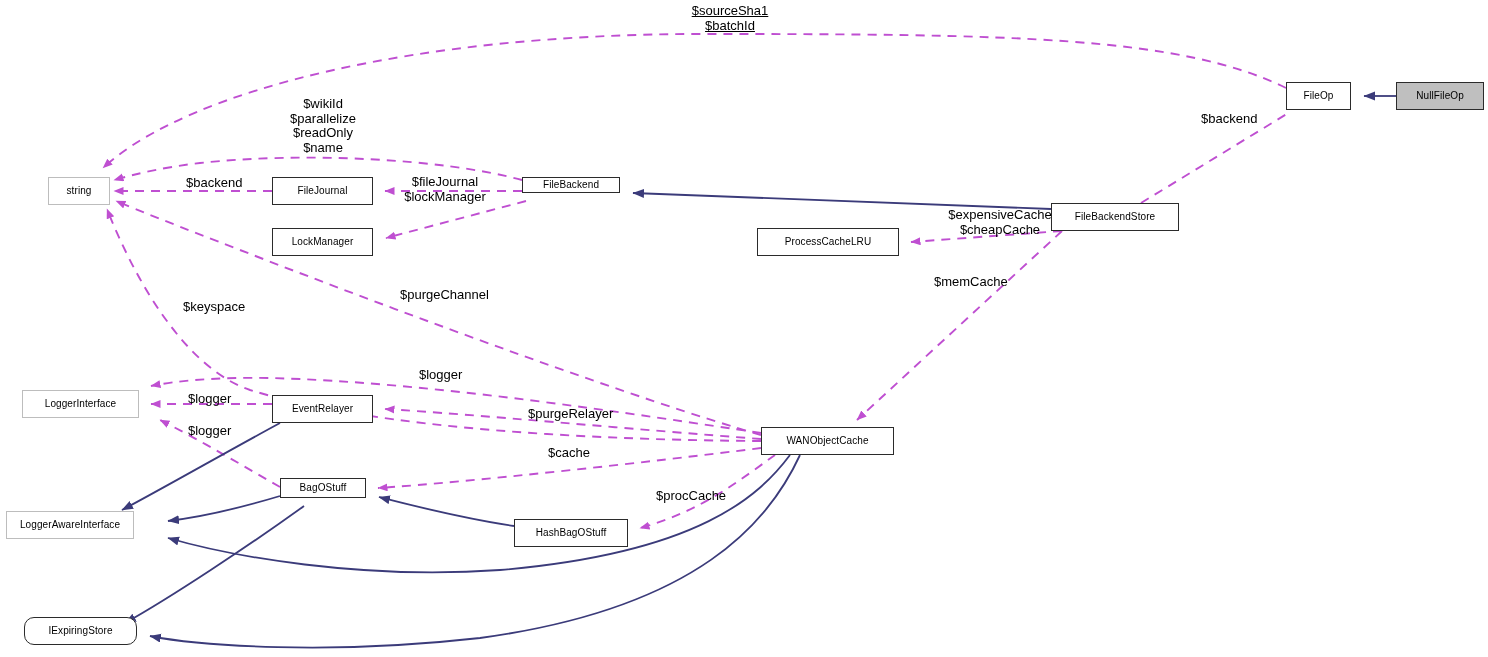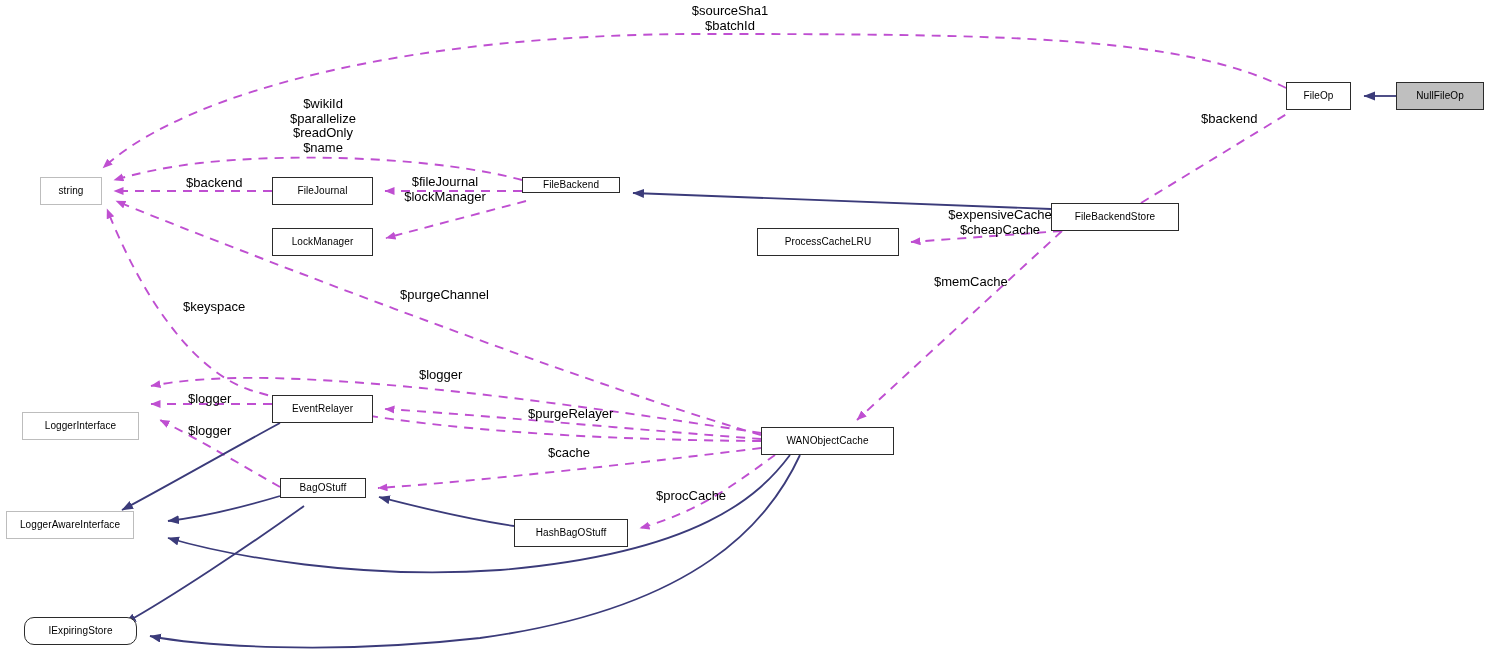--- a/index.html
+++ b/index.html
@@ -121,51 +121,51 @@
       <path d="M304,506 C250,545 170,598 125,623" marker-end="url(#arrow-inherit)"></path>
 
       <path d="M514,526 C460,518 410,505 379,497" marker-end="url(#arrow-inherit)"></path>
 
       <path d="M790,455 C760,495 700,553 500,570 C360,580 230,556 168,538" marker-end="url(#arrow-inherit)"></path>
 
       <path d="M800,455 C770,520 700,608 480,638 C330,655 200,646 150,636" marker-end="url(#arrow-inherit)"></path>
     </g>
   </svg>
 
-  <div class="node faint" style="left:40px;  top:177px; width:62px;  height:28px;">string</div>
+  <div class="node faint" style="left:48px;  top:177px; width:62px;  height:28px;">string</div>
 
   <div class="node solid" style="left:272px; top:177px; width:101px; height:28px;">FileJournal</div>
 
   <div class="node solid" style="left:272px; top:228px; width:101px; height:28px;">LockManager</div>
 
   <div class="node solid" style="left:522px; top:177px; width:98px;  height:16px;">FileBackend</div>
 
   <div class="node solid" style="left:757px; top:228px; width:142px; height:28px;">ProcessCacheLRU</div>
 
   <div class="node solid" style="left:1051px;top:203px; width:128px; height:28px;">FileBackendStore</div>
 
   <div class="node solid" style="left:1286px;top:82px;  width:65px;  height:28px;">FileOp</div>
 
   <div class="node filled" style="left:1396px;top:82px; width:88px;  height:28px;">NullFileOp</div>
 
-  <div class="node faint" style="left:22px;  top:412px; width:117px; height:28px;">LoggerInterface</div>
+  <div class="node faint" style="left:22px;  top:390px; width:117px; height:28px;">LoggerInterface</div>
 
   <div class="node solid" style="left:272px; top:395px; width:101px; height:28px;">EventRelayer</div>
 
   <div class="node solid" style="left:761px; top:427px; width:133px; height:28px;">WANObjectCache</div>
 
   <div class="node faint" style="left:6px;   top:511px; width:128px; height:28px;">LoggerAwareInterface</div>
 
   <div class="node solid" style="left:280px; top:478px; width:86px;  height:20px;">BagOStuff</div>
 
   <div class="node solid" style="left:514px; top:519px; width:114px; height:28px;">HashBagOStuff</div>
 
   <div class="node solid" style="left:24px;  top:617px; width:113px; height:28px;border-radius:10px;">IExpiringStore</div>
 
-  <div class="edge-label center" style="left:655px; top:4px;   width:150px;">$sourceSha1
+  <div class="edge-label center" style="left:655px; top:4px;   width:150px;text-decoration:underline;">$sourceSha1
 $batchId</div>
 
   <div class="edge-label" style="left:1201px; top:112px;">$backend</div>
 
   <div class="edge-label center" style="left:290px; top:97px; width:66px;">$wikiId
 $parallelize
 $readOnly
 $name</div>
 
   <div class="edge-label" style="left:186px; top:176px;">$backend</div>

